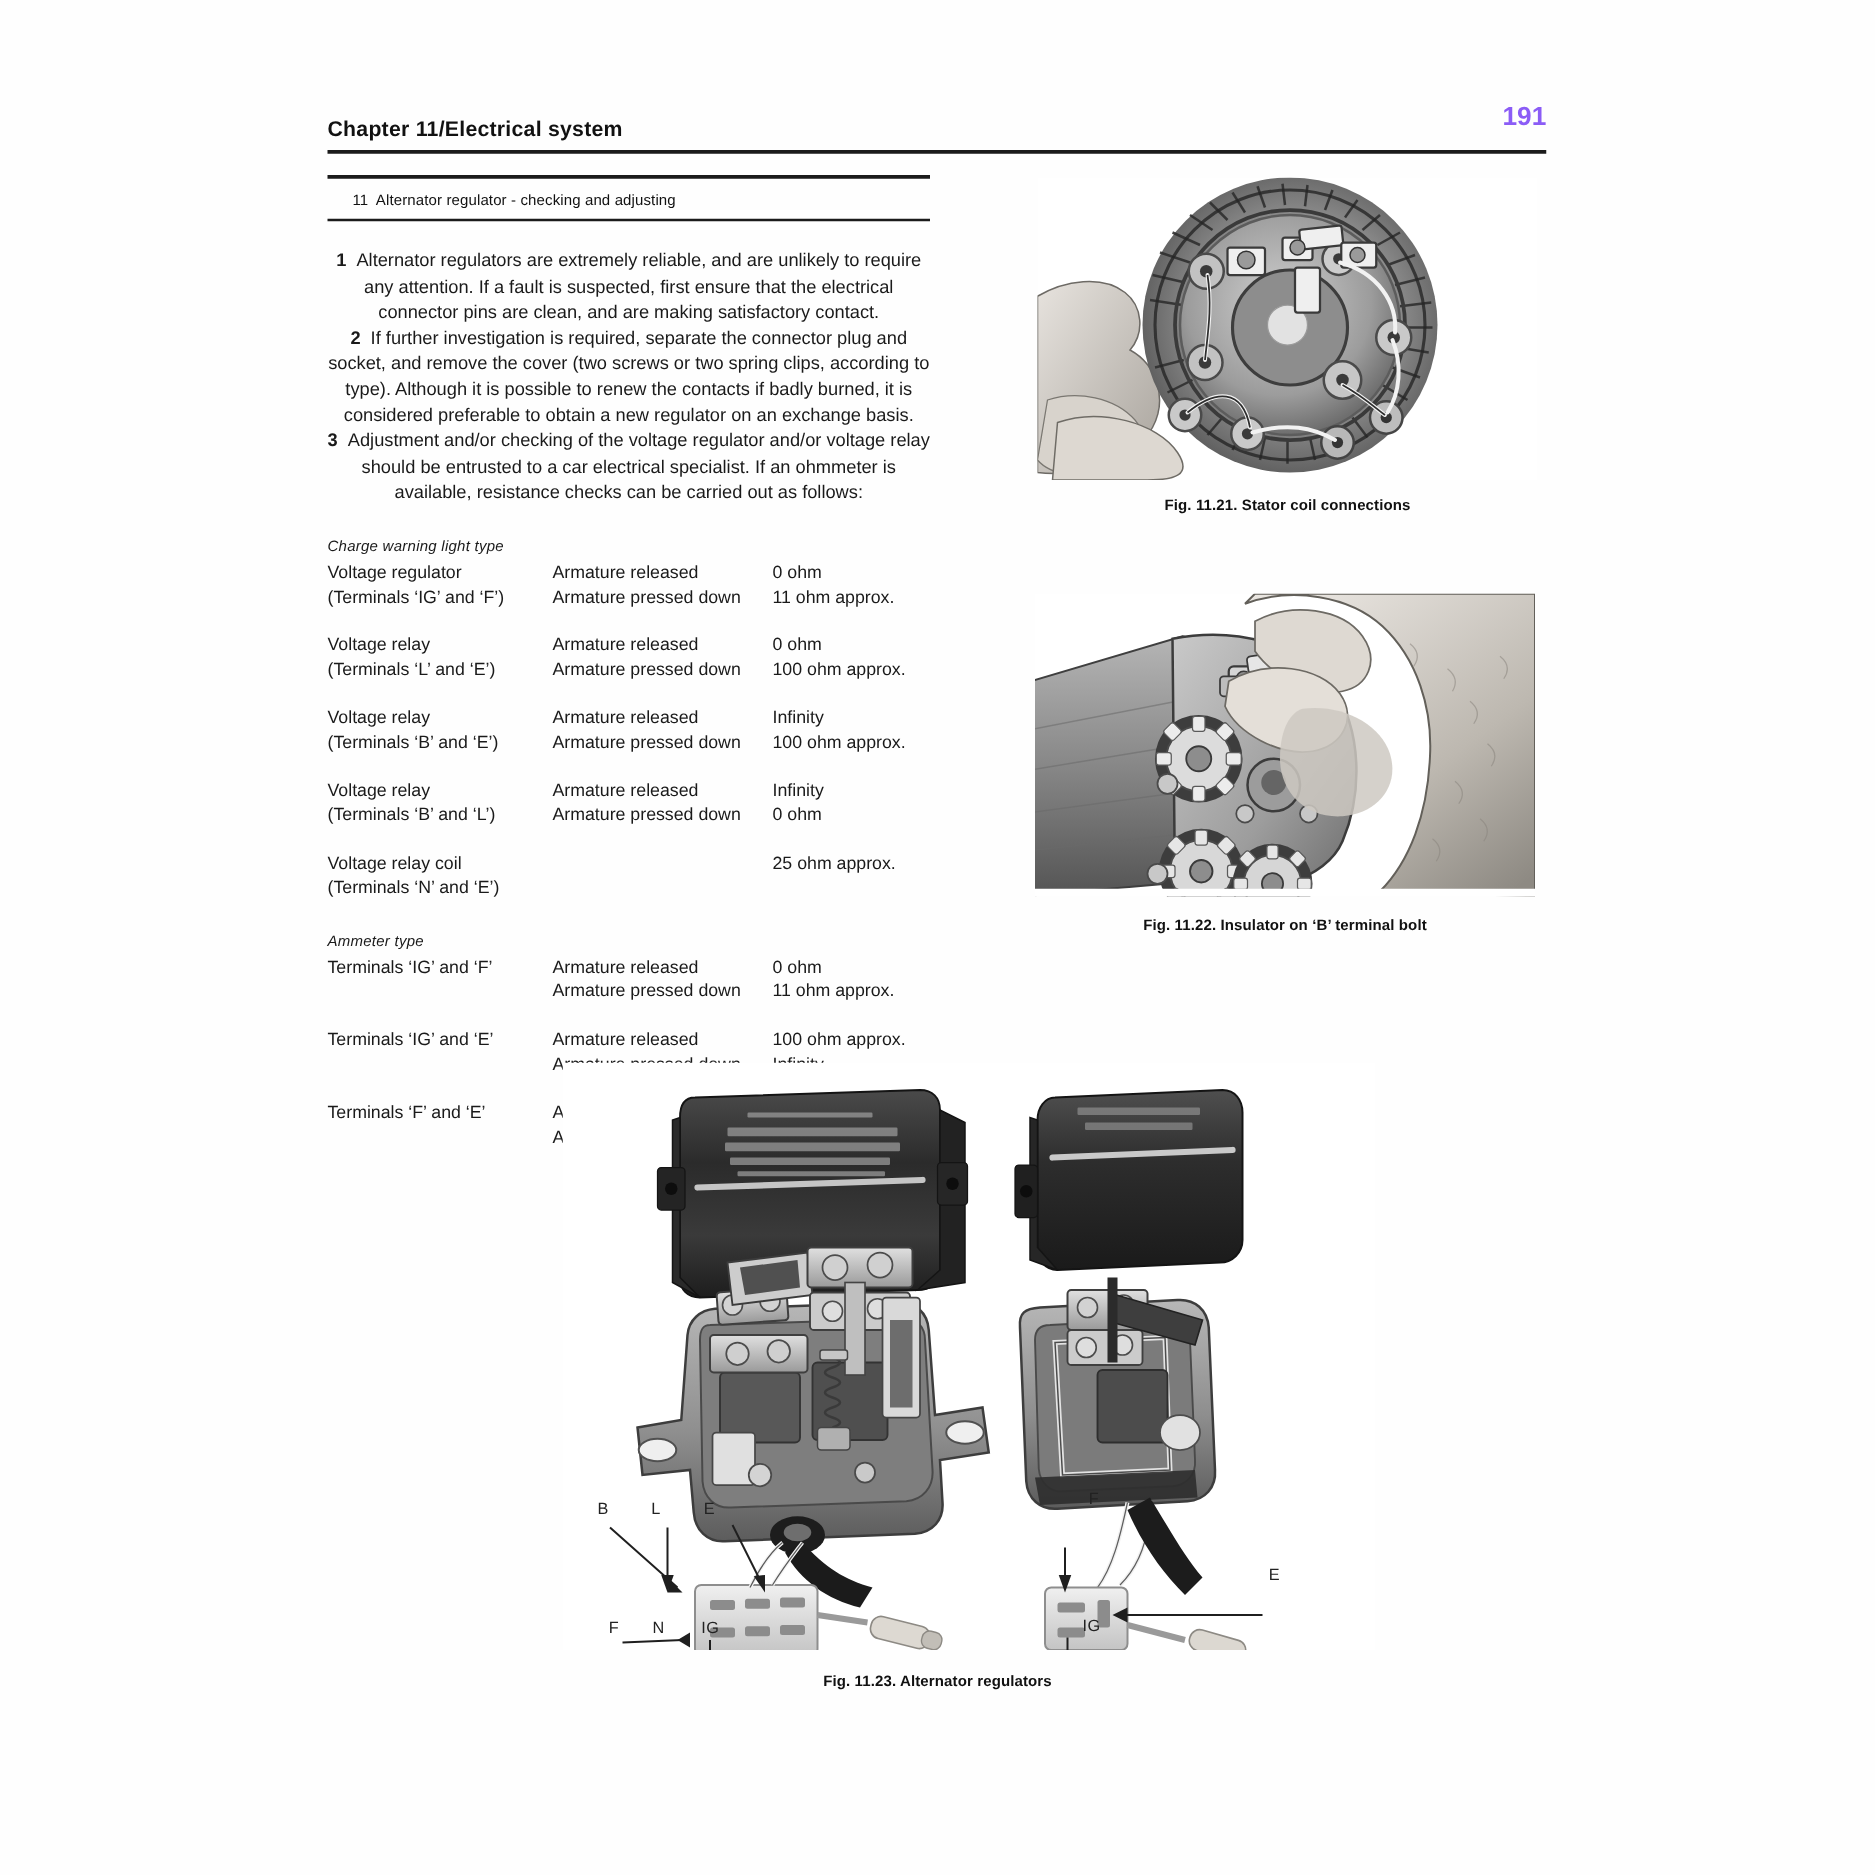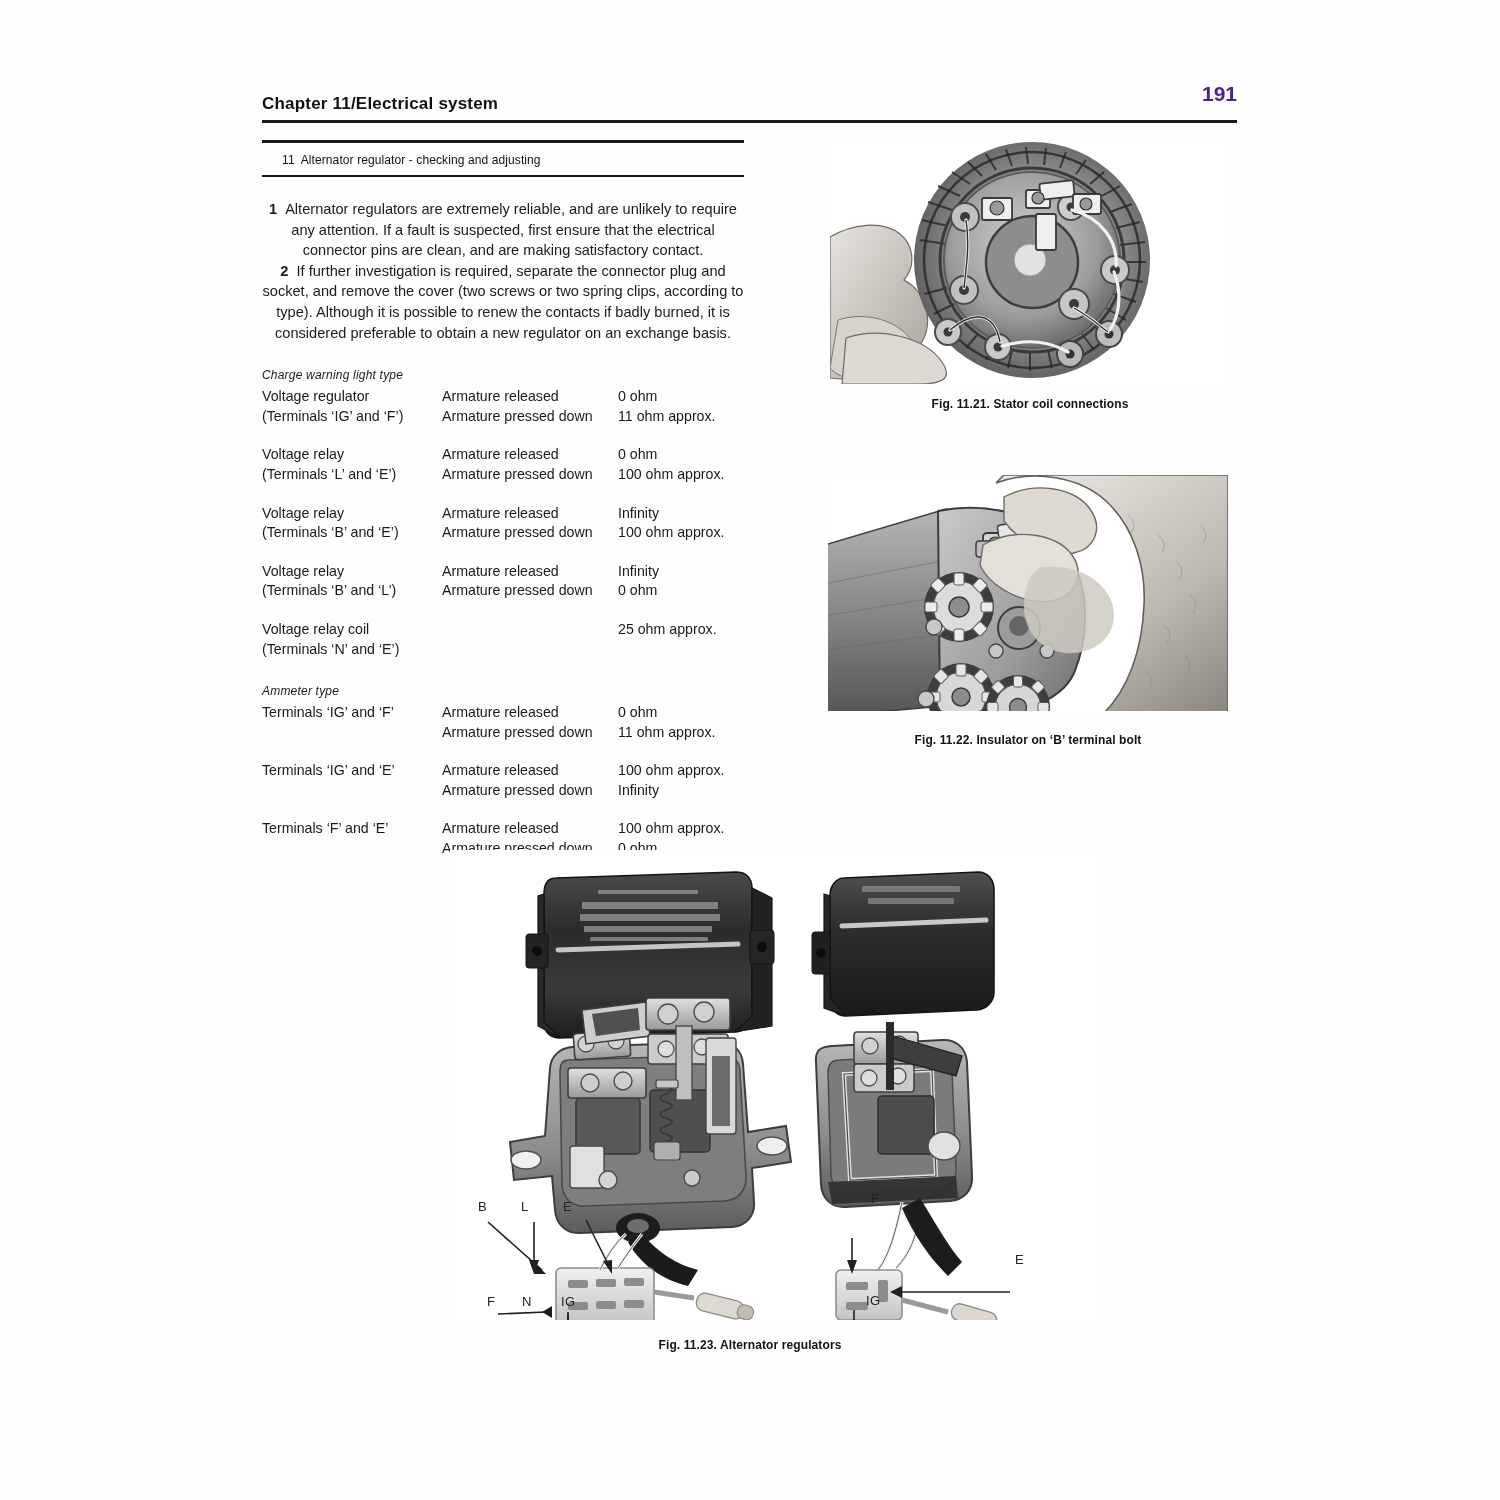--- a/index.html
+++ b/index.html
@@ -36,21 +36,21 @@
     font-size: 17px;
     font-weight: bold;
     letter-spacing: 0.2px;
     color: #111;
   }
   .header-page {
     position: absolute;
     right: 0; top: -2px;
     font-size: 21px;
     font-weight: bold;
-    color: #4c1d95;
+    color: #8b5cf6;
   }
   .header-rule {
     position: absolute;
     left: 262px; top: 120px;
     width: 975px; height: 3px;
     background: #1b1b1b;
   }
 
   
   .left-col {
@@ -180,20 +180,21 @@
 
     <div class="sec-rule-top"></div>
     <div class="sec-heading">
       <span class="num">11</span><span>Alternator regulator - checking and adjusting</span>
     </div>
     <div class="sec-rule-bottom"></div>
 
     <div class="body-text">
       <p class="para"><span class="pnum">1</span><span>Alternator regulators are extremely reliable, and are unlikely to require any attention. If a fault is suspected, first ensure that the electrical connector pins are clean, and are making satisfactory contact.</span></p>
       <p class="para"><span class="pnum">2</span><span>If further investigation is required, separate the connector plug and socket, and remove the cover (two screws or two spring clips, according to type). Although it is possible to renew the contacts if badly burned, it is considered preferable to obtain a new regulator on an exchange basis.</span></p>
+      <p class="para"><span class="pnum">3</span><span>Adjustment and/or checking of the voltage regulator and/or voltage relay should be entrusted to a car electrical specialist. If an ohmmeter is available, resistance checks can be carried out as follows:</span></p>
     </div>
 
     <div class="table-block">
       <div class="table-title">Charge warning light type</div>
       <table class="res-table">
         <tbody>
           <tr>
             <td class="c1">Voltage regulator</td>
             <td class="c2">Armature released</td>
             <td class="c3">0 ohm</td>

